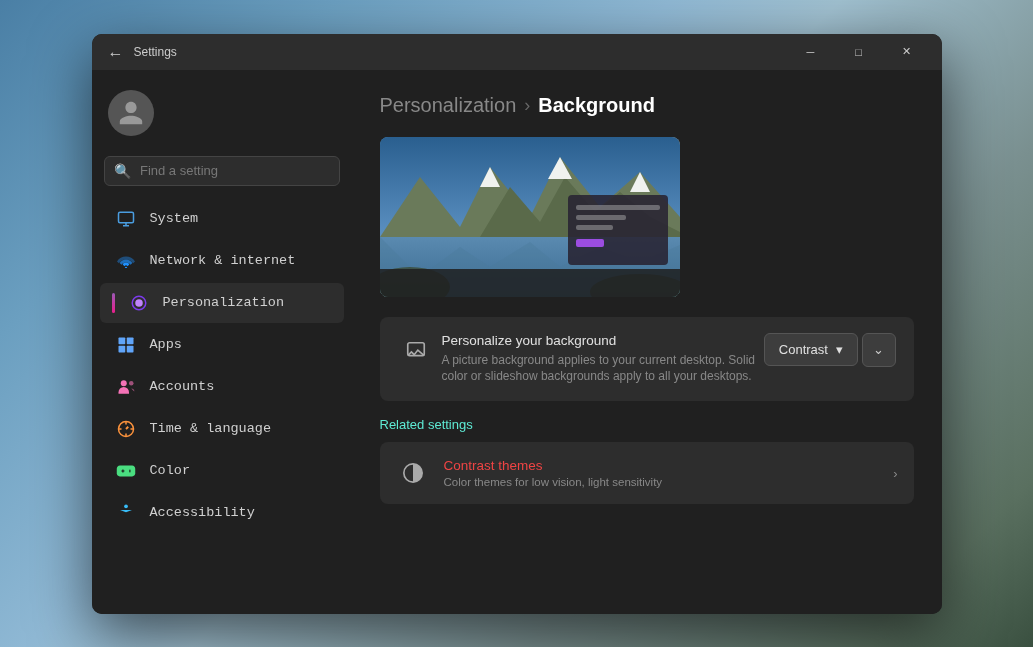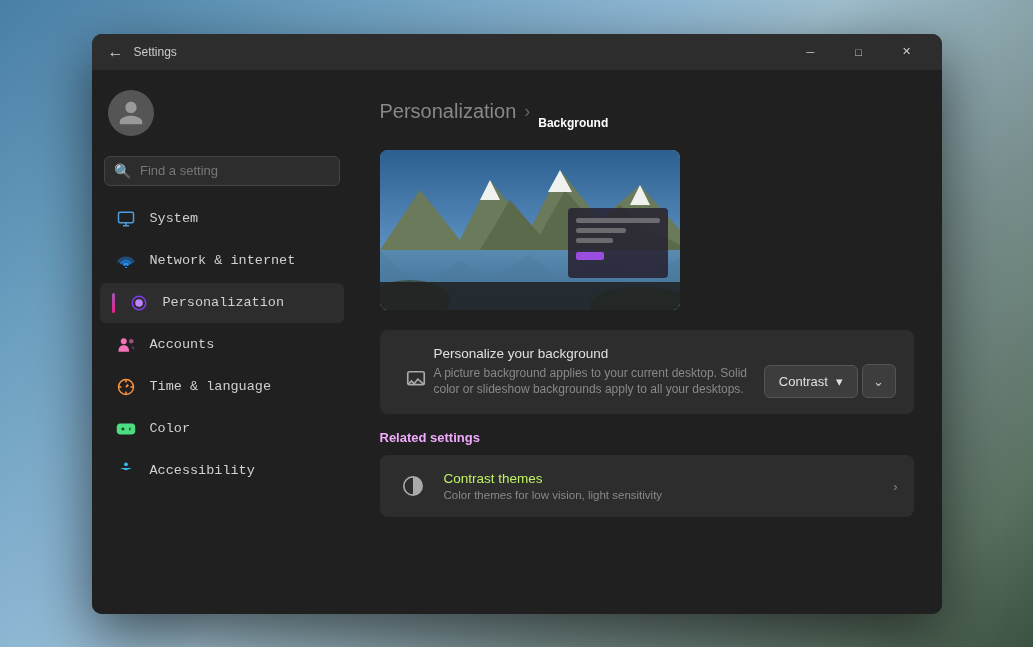--- a/index.html
+++ b/index.html
@@ -186,24 +186,23 @@
       color: #888;
       font-weight: 400;
     }
 
     .breadcrumb-sep {
       font-size: 18px;
       color: #666;
     }
 
     .breadcrumb-current {
-      font-size: 12px;
+      font-size: 20px;
       color: #ffffff;
       font-weight: 700;
-      margin-top: 22px;
     }
 
     .preview-container {
       width: 300px;
       height: 160px;
       background: #1a1a1a;
       border-radius: 8px;
       overflow: hidden;
       margin-bottom: 20px;
       position: relative;
@@ -258,22 +257,22 @@
 
     .section-card {
       background: #2d2d2d;
       border-radius: 8px;
       padding: 16px 18px;
       margin-bottom: 16px;
     }
 
     .personalize-row {
       display: flex;
-      align-items: flex-end;
-      gap: 0;
+      align-items: flex-start;
+      gap: 8px;
     }
 
     .personalize-icon {
       width: 36px;
       height: 36px;
       display: flex;
       align-items: center;
       justify-content: center;
       font-size: 20px;
       color: #aaa;
@@ -326,23 +325,23 @@
       display: flex;
       align-items: center;
       justify-content: center;
       cursor: pointer;
       color: #ccc;
       font-size: 13px;
     }
 
     .related-title {
       font-size: 13px;
-      color: #f0abfc;
+      color: #5eead4;
       margin-bottom: 10px;
-      font-weight: 700;
+      font-weight: 400;
     }
 
     .related-card {
       background: #2d2d2d;
       border-radius: 8px;
       padding: 14px 16px;
       display: flex;
       align-items: center;
       gap: 14px;
       cursor: pointer;
@@ -358,21 +357,21 @@
       color: #aaa;
       flex-shrink: 0;
     }
 
     .related-text {
       flex: 1;
     }
 
     .related-item-title {
       font-size: 13.5px;
-      color: #bef264;
+      color: #ef4444;
       margin-bottom: 3px;
     }
 
     .related-item-desc {
       font-size: 11.5px;
       color: #888;
     }
 
     .related-chevron {
       color: #888;
@@ -450,20 +449,31 @@
         <div class="personalization-indicator"></div>
         <div class="nav-icon">
           <svg width="18" height="18" viewBox="0 0 24 24" fill="none">
             <circle cx="12" cy="12" r="5" fill="#c084fc"></circle>
             <path d="M3 12a9 9 0 1 0 18 0 9 9 0 0 0-18 0z" stroke="#7c3aed" stroke-width="2" fill="none"></path>
           </svg>
         </div>
         <span class="nav-label">Personalization</span>
       </div>
 
+      <div class="nav-item">
+        <div class="nav-icon">
+          <svg width="18" height="18" viewBox="0 0 24 24" fill="#60a5fa">
+            <rect x="2" y="2" width="9" height="9" rx="1"></rect>
+            <rect x="13" y="2" width="9" height="9" rx="1"></rect>
+            <rect x="2" y="13" width="9" height="9" rx="1"></rect>
+            <rect x="13" y="13" width="9" height="9" rx="1"></rect>
+          </svg>
+        </div>
+        <span class="nav-label">Apps</span>
+      </div>
 
       <div class="nav-item">
         <div class="nav-icon">
           <svg width="18" height="18" viewBox="0 0 24 24" fill="#f472b6">
             <circle cx="9" cy="7" r="4"></circle>
             <path d="M2 21v-2a7 7 0 0 1 14 0v2"></path>
             <circle cx="19" cy="7" r="3" opacity="0.6"></circle>
             <path d="M19 14c2.5 0 4 1.5 4 3v1" opacity="0.6"></path>
           </svg>
         </div>

